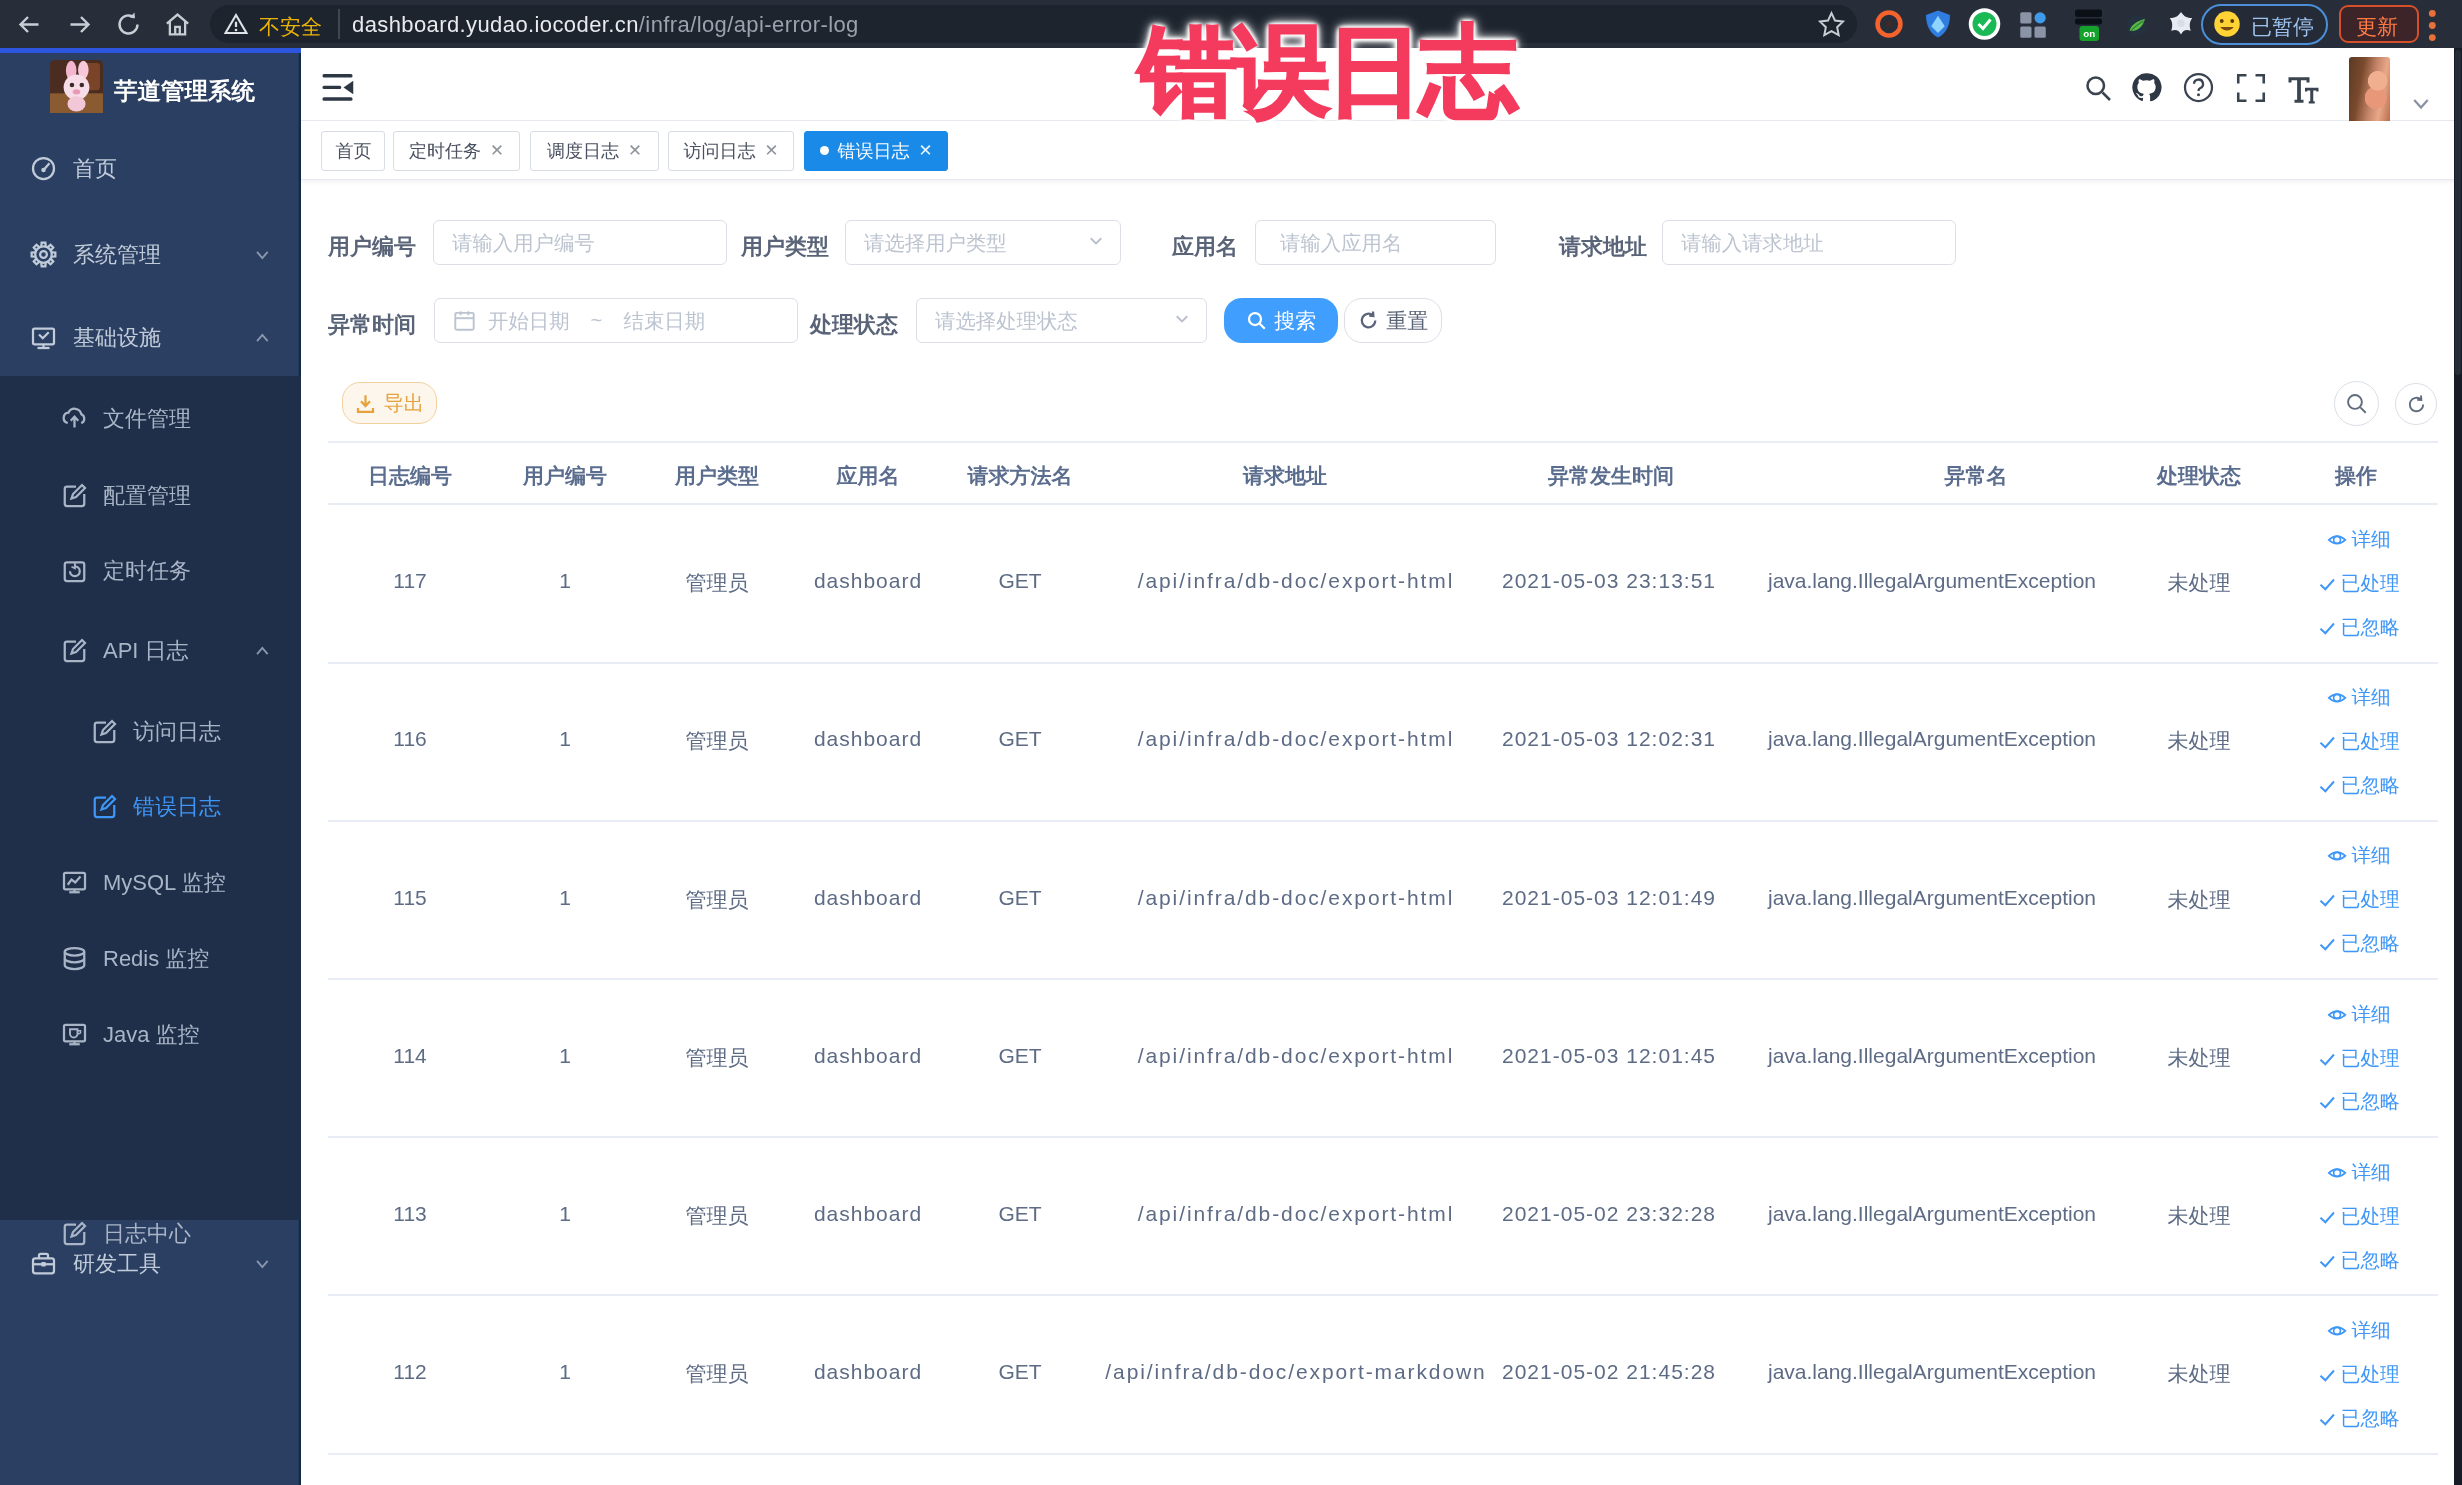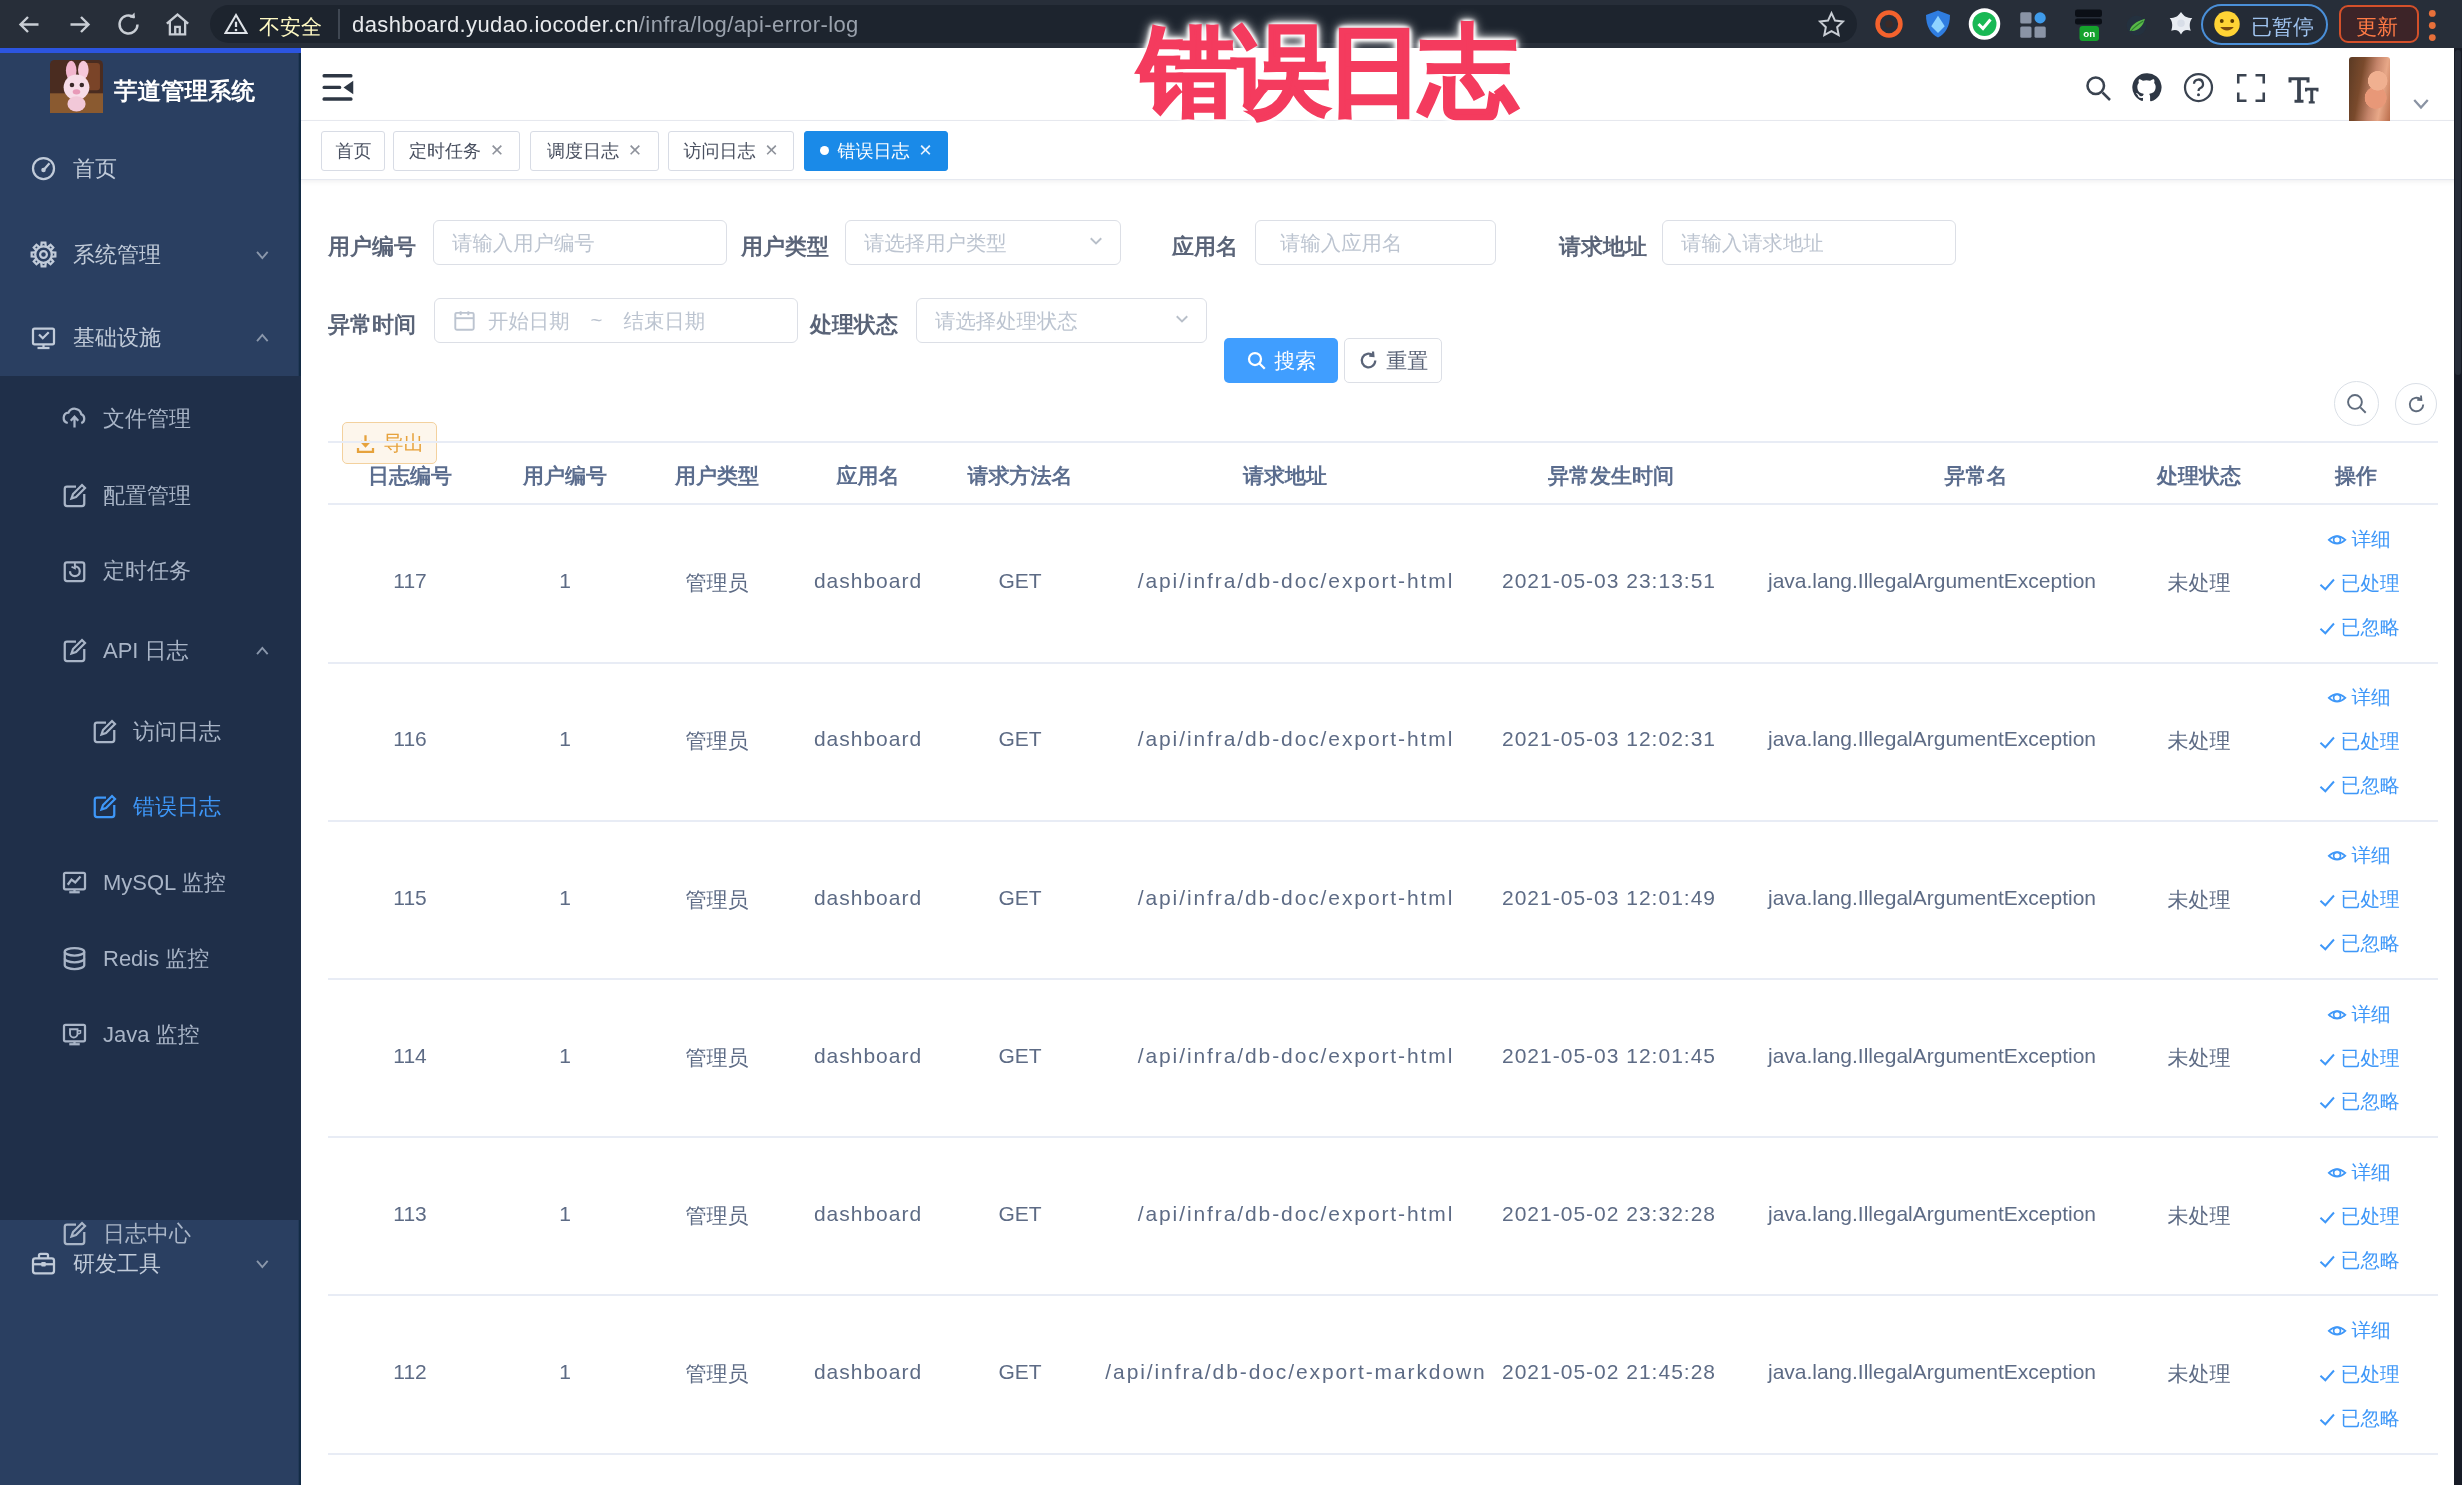--- a/index.html
+++ b/index.html
@@ -6,21 +6,21 @@
 html,body { width:2462px; height:1486px; overflow:hidden; }
 body { font-family:"Liberation Sans", sans-serif; background:#fff; }
 .abs { position:absolute; }
 #page { position:relative; width:2462px; height:1486px; overflow:hidden; }
 
 
 #chrome { position:absolute; left:0; top:0; width:2462px; height:48px; background:#272e39; }
 #urlpill { position:absolute; left:210px; top:5.3px; width:1647px; height:38px; border-radius:19px; background:#1d242e; }
 #urltext { position:absolute; left:352px; top:12px; font-size:22px; color:#e8eaed; white-space:nowrap; letter-spacing:0.4px;}
 #urltext .path { color:#9aa2ad; }
-#sectext { position:absolute; left:259px; top:13px; font-size:21px; color:#fef9c3; }
+#sectext { position:absolute; left:259px; top:13px; font-size:21px; color:#eab308; }
 .vsep { position:absolute; left:338px; top:9px; width:1.5px; height:30px; background:#3f4752; }
 
 
 #sidebar { position:absolute; left:0; top:48px; width:301px; height:1437px; background:#2a3f61; box-shadow:inset -2.3px 0 0 #132b45; }
 #sidebar .topline { position:absolute; left:0; top:0; width:301px; height:4.5px; background:#2c55e0; }
 #submenu-block { position:absolute; left:0; top:328px; width:301px; height:844px; background:#1f2f49; }
 .mitem { position:absolute; left:0; width:301px; height:76px; }
 .mitem .mic { position:absolute; top:24px; width:27px; height:27px; }
 .mitem .mtx { position:absolute; top:50%; transform:translateY(-50%); font-size:22px; color:#c1cbd9; white-space:nowrap; }
 .mitem.sub .mtx { color:#a9b5c7; }
@@ -41,21 +41,21 @@
 .tag { position:absolute; top:9.8px; height:40px; border:0.8px solid #d8dce5; background:#fff; color:#495060; font-size:18px; display:flex; align-items:center; border-radius:3px; white-space:nowrap; }
 .tag .x { color:#8e929b; font-size:16.7px; margin-left:9px; }
 .tag.on { background:#1a8ae8; border-color:#1a8ae8; color:#fff; }
 .tag.on .dot { width:9px; height:9px; border-radius:50%; background:#fff; margin-right:9px; }
 .tag.on .x { color:#e8f3ff; }
 
 
 .flabel { position:absolute; font-size:22px; font-weight:bold; color:#5a6478; text-align:right; white-space:nowrap; }
 .finput { position:absolute; height:45px; border:1.5px solid #dcdfe6; border-radius:6px; background:#fff; font-size:20.4px; color:#bcc4d0; display:flex; align-items:center; padding-left:18px; white-space:nowrap; }
 .fcaret { position:absolute; right:15px; top:50%; transform:translateY(-50%); }
-.btn { position:absolute; height:45px; border-radius:5px; font-size:21px; display:flex; align-items:center; justify-content:center; white-space:nowrap;margin-top:40px; }
+.btn { position:absolute; height:45px; border-radius:18px; font-size:21px; display:flex; align-items:center; justify-content:center; white-space:nowrap; }
 #btn-search { background:#409eff; color:#fff; }
 #btn-reset { background:#fff; color:#5a6478; border:1.5px solid #dcdfe6; }
 #btn-export { background:#fdf6ec; color:#e6a23c; border:1.5px solid #f3d19e; height:42px; font-size:20.4px; }
 .circbtn { position:absolute; width:45px; height:45px; border-radius:50%; border:1.5px solid #dadfe6; background:#fff; display:flex; align-items:center; justify-content:center; }
 .hborder { position:absolute; left:328px; width:2110px; height:1.5px; background:#e8ecf5; }
 .th { position:absolute; font-size:21px; font-weight:bold; color:#5b6d8e; transform:translateX(-50%); white-space:nowrap; }
 .td { position:absolute; font-size:21px; color:#5d6b85; transform:translateX(-50%); white-space:nowrap; }
 .act { position:absolute; font-size:19.7px; color:#3e97f8; white-space:nowrap; transform:translateX(-50%); display:flex; align-items:center; }
 .act svg { margin-right:4.5px; }
 

